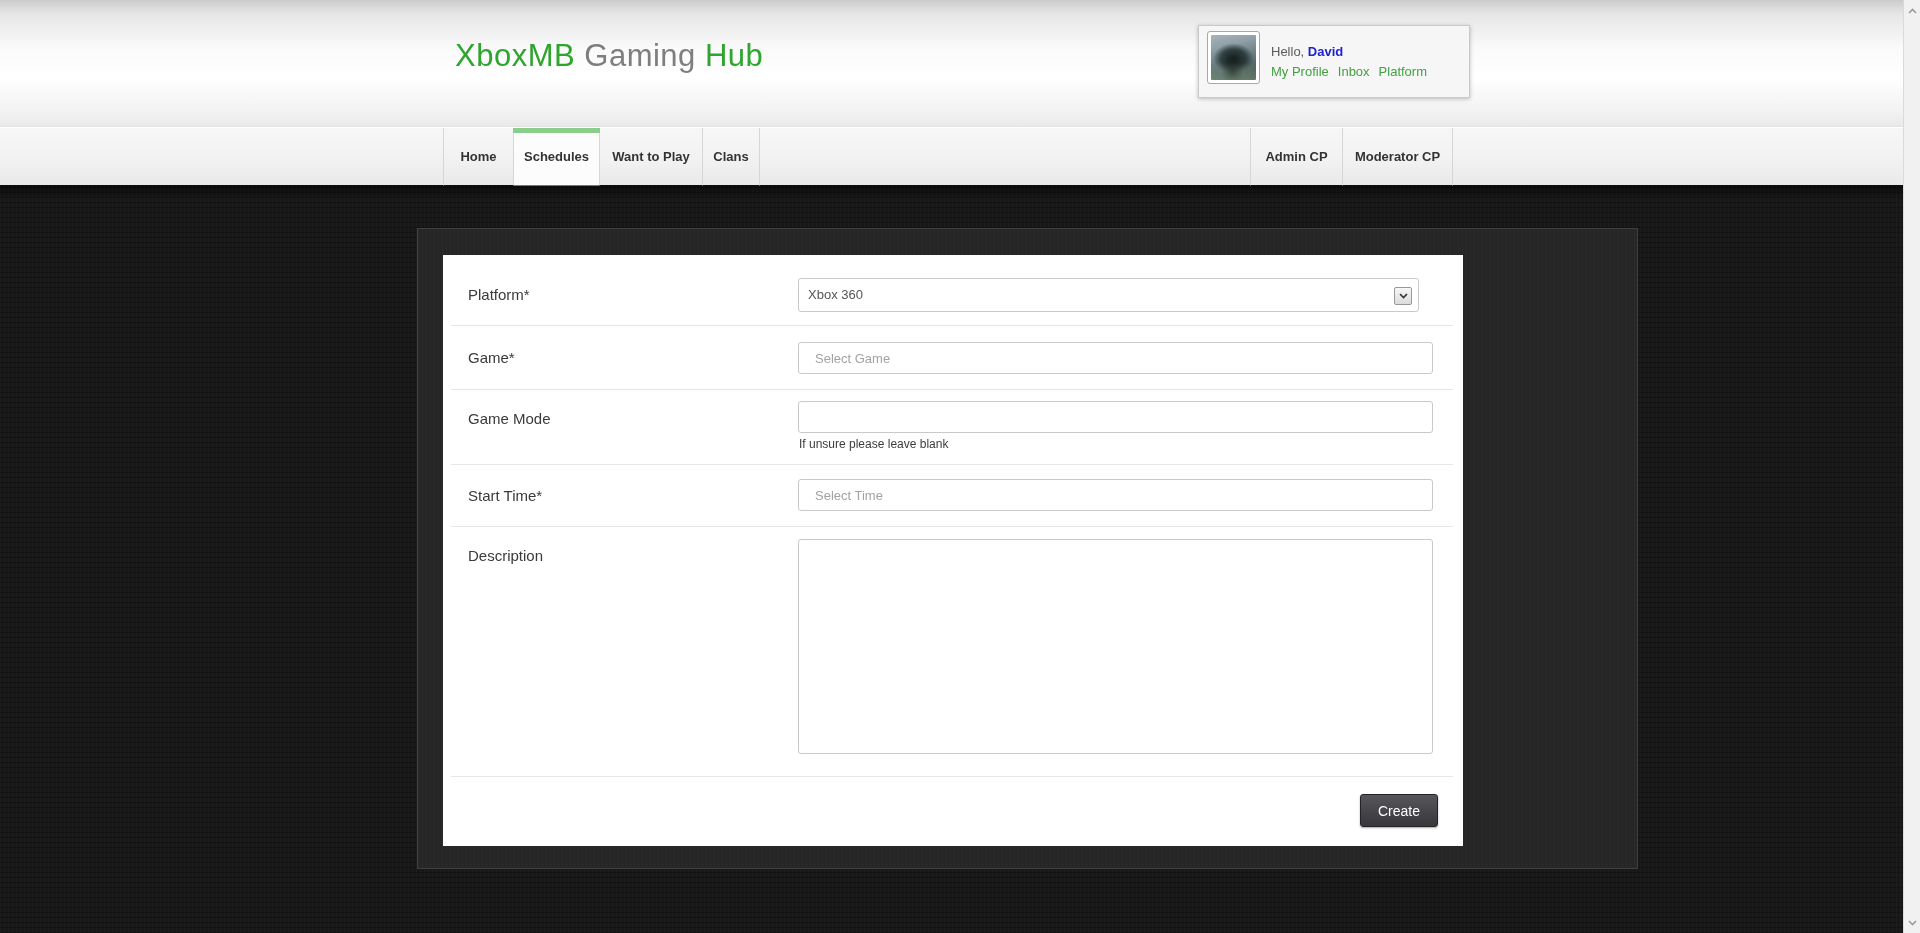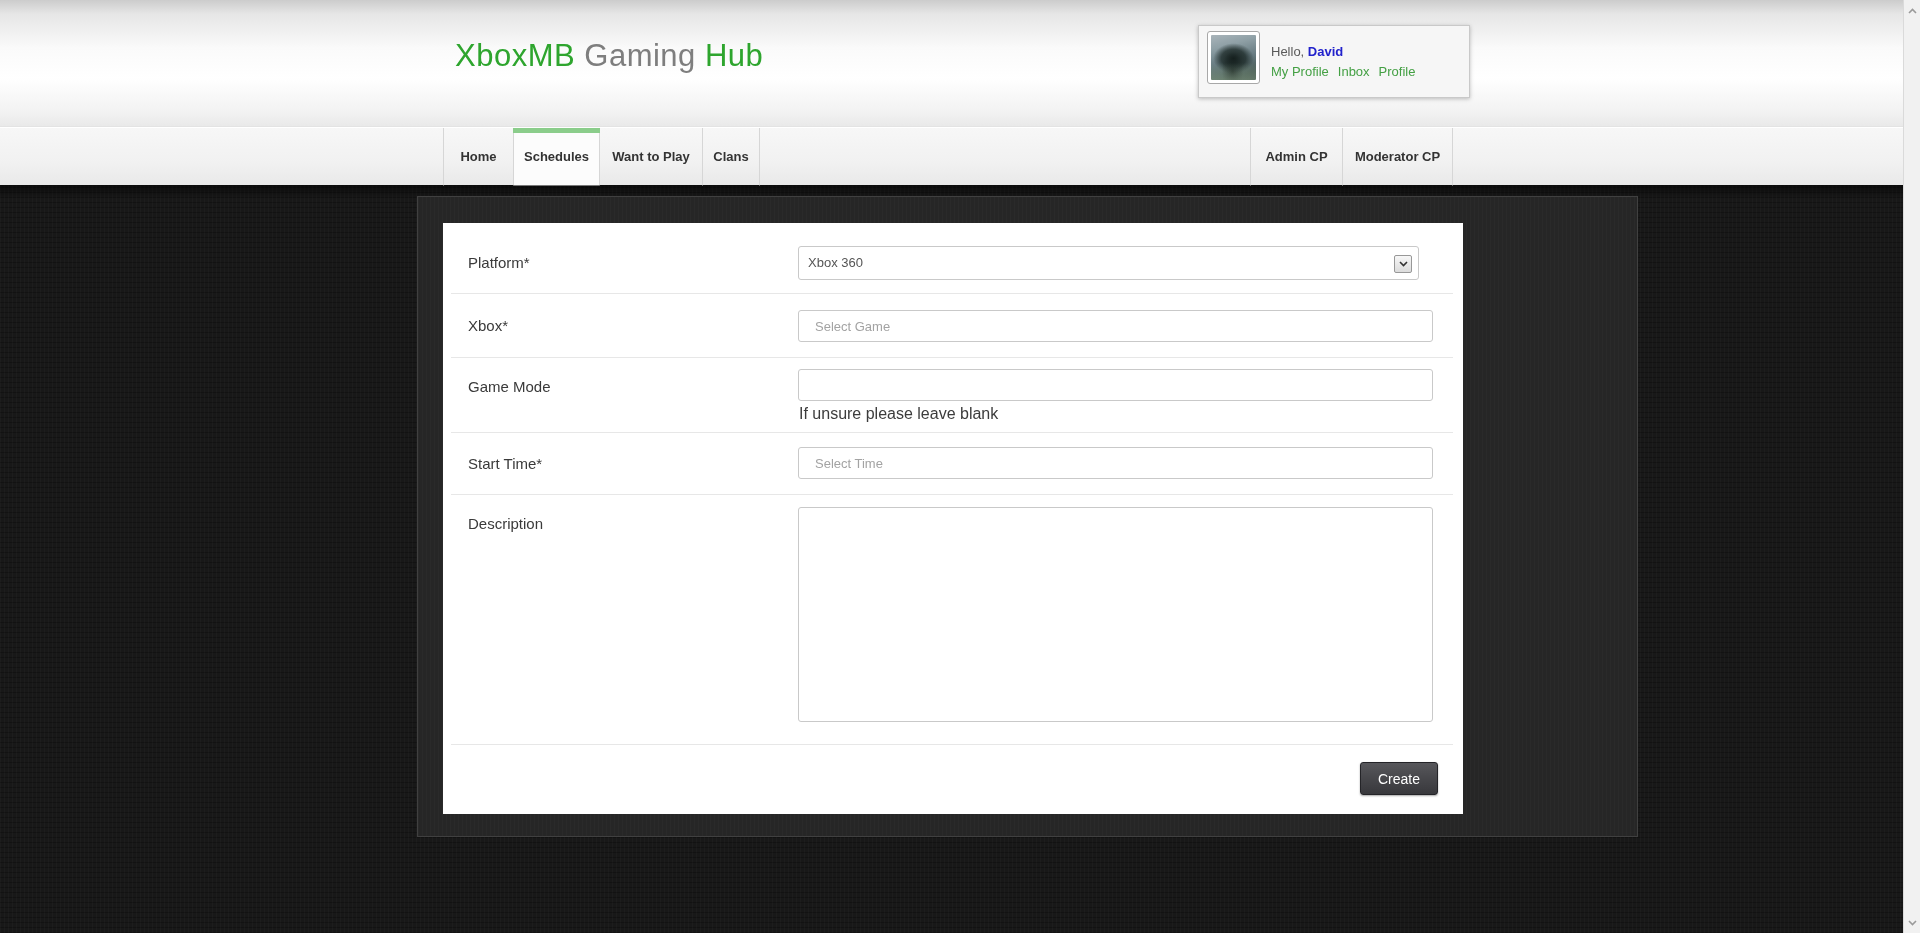--- a/index.html
+++ b/index.html
@@ -69,21 +69,21 @@
   .t-home { width:71px; } .t-schedules { width:86px; } .t-wtp { width:103px; } .t-clans { width:57px; }
   .t-admin { width:93px; } .t-mod { width:110px; }
 
   .nav-shadow {
     position:absolute; left:0; top:185px; width:1903px; height:14px;
     background:linear-gradient(180deg, rgba(0,0,0,0.55), rgba(0,0,0,0));
   }
 
   
   .wrapper {
-    position:absolute; left:417px; top:196px; width:1221px; height:641px;
+    position:absolute; left:417px; top:228px; width:1221px; height:641px;
     background-color:#262626;
     background-image:repeating-linear-gradient(90deg, rgba(255,255,255,0.02) 0 1px, transparent 1px 4px);
     border:1px solid #404040;
   }
   .panel { position:absolute; left:25px; top:26px; width:1020px; height:591px; background:#ffffff; }
 
   .form-row { position:absolute; left:0; width:1020px; }
   .r1 { top:0;    height:70px; }
   .r2 { top:70px;  height:64px; }
   .r3 { top:134px; height:75px; }
@@ -113,21 +113,21 @@
 
   .fake-select { top:23px; width:621px; height:34px; line-height:32px; padding:0 9px; cursor:default; }
   .select-arrow-btn {
     position:absolute; right:6px; top:8px; width:18px; height:18px;
     border:1px solid #989898; border-radius:2px;
     background:linear-gradient(180deg,#f7f7f7,#dcdcdc);
     display:flex; align-items:center; justify-content:center; cursor:pointer;
   }
   .select-arrow-btn svg { display:block; }
 
-  .hint { position:absolute; left:356px; top:48px; font-size:16px; color:#3c3c3c; }
+  .hint { position:absolute; left:356px; top:48px; font-size:12px; color:#3c3c3c; }
 
   .desc-area { top:13px; width:635px; height:215px; resize:none; padding:6px 9px; outline:none; }
 
   .create-btn {
     position:absolute; right:25px; top:11px; width:78px; height:33px;
     background:linear-gradient(180deg,#57575b 0%,#47474b 50%,#38383c 100%);
     border:1px solid #242428; border-radius:3px;
     color:#ffffff; font-size:14px; font-family:"Liberation Sans", sans-serif;
     cursor:pointer; box-shadow:0 1px 2px rgba(0,0,0,0.35);margin-top:7px;
   }
@@ -149,21 +149,21 @@
   <div class="header">
     <div class="logo"><span class="green">XboxMB</span><span class="grey"> Gaming </span><span class="green">Hub</span></div>
 
     <div class="user-box">
       <div class="avatar-frame">
         <div class="avatar"></div>
       </div>
       <div class="user-text">
         <div><span class="greeting">Hello, </span><span class="username">David</span></div>
         <div class="user-links">
-          <a href="#">My Profile</a><a href="#">Inbox</a><a href="#">Profile</a>
+          <a href="#">My Profile</a><a href="#">Inbox</a><a href="#">Platform</a>
         </div>
       </div>
     </div>
   </div>
 
   <div class="nav">
     <div class="nav-group right">
       <div class="nav-tab t-admin">Admin CP</div>
       <div class="nav-tab t-mod">Moderator CP</div>
     </div>
@@ -185,21 +185,21 @@
           <span>Xbox 360</span>
           <span class="select-arrow-btn">
             <svg width="9" height="6" viewBox="0 0 9 6">
                 <polyline points="1,1 4.5,4.5 8,1" fill="none" stroke="#333" stroke-width="1.6"></polyline>
               </svg>
           </span>
         </div>
       </div>
 
       <div class="form-row r2 divided">
-        <div class="field-label">Xbox*</div>
+        <div class="field-label">Game*</div>
         <input class="text-input" type="text" placeholder="Select Game" style="">
       </div>
 
       <div class="form-row r3 divided">
         <div class="field-label">Game Mode</div>
         <input class="text-input" type="text" placeholder="" style="">
         <div class="hint">If unsure please leave blank</div>
       </div>
 
       <div class="form-row r5 divided">

